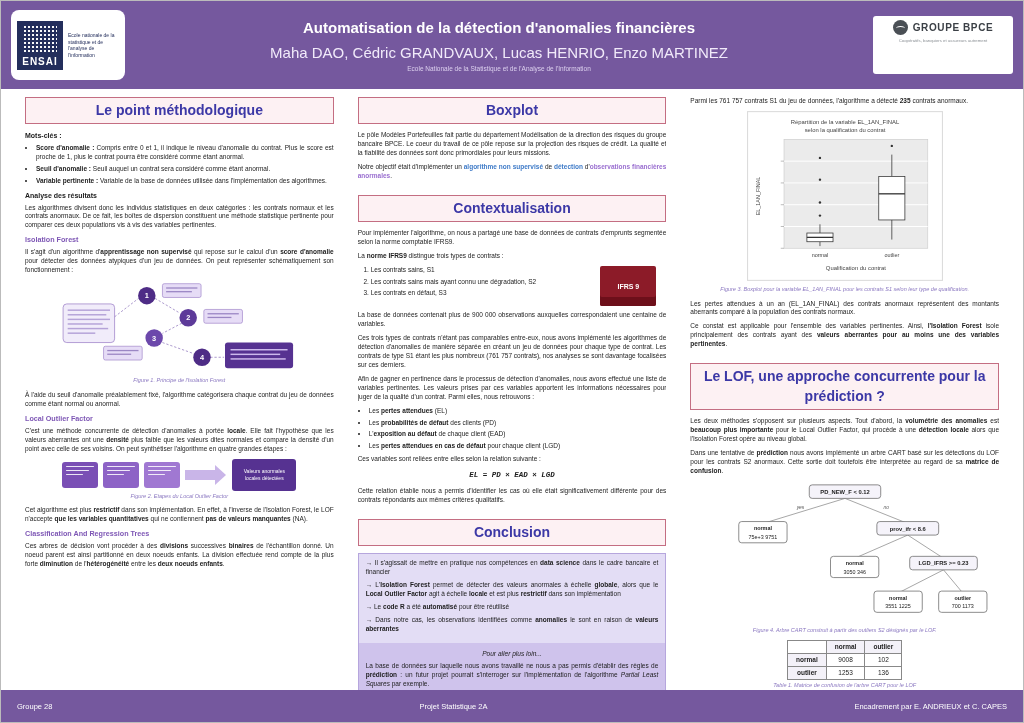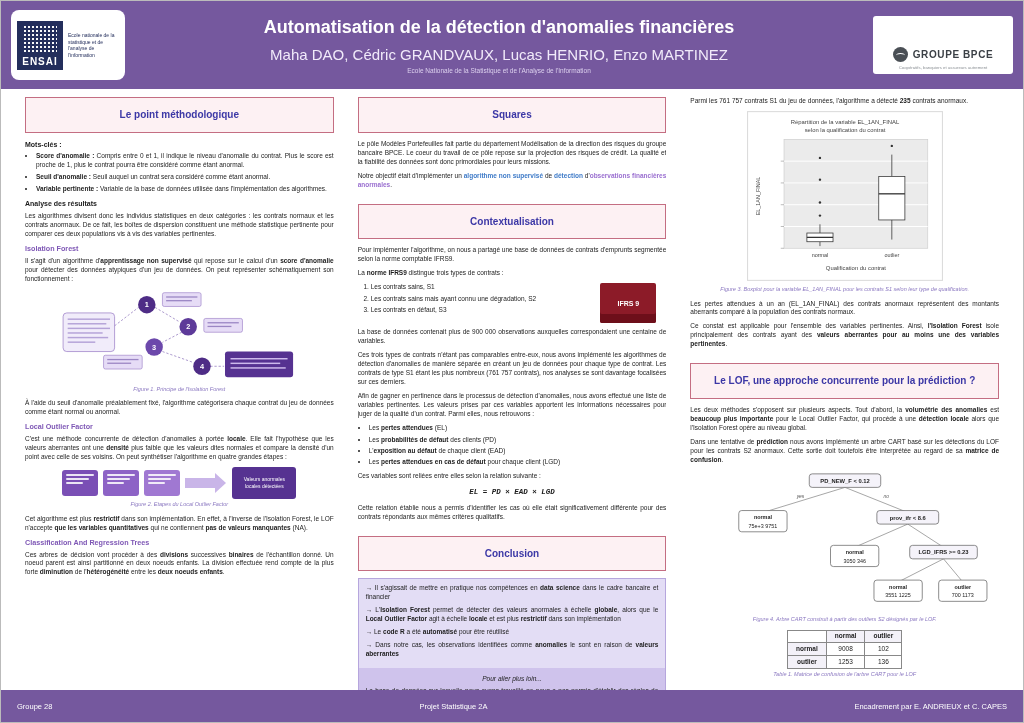--- a/index.html
+++ b/index.html
@@ -6,33 +6,33 @@
   body{background:#d8d8d8;font-family:"Liberation Sans",sans-serif}
   .page{position:relative;width:1024px;height:723px;background:#fff;color:#1c1c1c;overflow:hidden;border:1px solid #bbb}
   
   .header{position:absolute;top:0;left:0;right:0;height:88px;background:#75589e;display:flex;align-items:center;padding:0 10px;gap:10px}
   .ensai-logo{width:114px;height:70px;background:#fff;border-radius:8px;display:flex;align-items:center;gap:5px;padding:6px;flex:none}
   .ensai-box{width:46px;height:49px;background:#232e5c;display:flex;flex-direction:column;justify-content:flex-end;align-items:center;padding:3px;flex:none}
   .ensai-dots{width:34px;height:28px;background-image:radial-gradient(#fff .7px,transparent .9px);background-size:4px 4px;margin-bottom:3px}
   .ensai-name{color:#fff;font-weight:bold;font-size:10px;letter-spacing:1px}
   .ensai-desc{font-size:5px;color:#232e5c;line-height:1.3}
   .header-center{flex:1;text-align:center;color:#fff}
-  .title{font-size:18px;font-weight:bold;margin-bottom:8px}
+  .title{font-size:15px;font-weight:bold;margin-bottom:8px}
   .authors{font-size:15px;margin-bottom:4px;color:#f1eafa}
   .school{font-size:6.5px;color:#ddd1ef}
-  .bpce-logo{width:140px;height:58px;background:#fff;border-radius:3px;flex:none;display:flex;flex-direction:column;align-items:center;justify-content:flex-end;gap:3px;padding:4px}
+  .bpce-logo{width:140px;height:58px;background:#fff;border-radius:3px;flex:none;display:flex;flex-direction:column;align-items:center;justify-content:flex-start;gap:3px;padding:4px}
   .bpce-row{display:flex;align-items:center;gap:5px}
   .bpce-mark{width:15px;height:15px;border-radius:50%;background:#4a4f55;position:relative;flex:none}
   .bpce-mark::after{content:"";position:absolute;left:3px;top:6px;width:9px;height:4px;border-top:1.6px solid #fff;border-radius:50%}
   .bpce-name{font-size:10px;font-weight:bold;color:#3b4046;letter-spacing:.6px}
   .bpce-tag{font-size:4.3px;color:#8a8f94;text-align:center}
   
   .columns{position:absolute;top:96px;left:0;right:0;bottom:26px;display:flex;gap:24px;padding:0 24px;overflow:hidden}
   .col{flex:1;min-width:0;font-size:6.5px;line-height:1.38;text-align:justify;overflow:hidden}
-  .sec-h{border:1px solid #c46e82;background:#fdf1f3;color:#3c38a6;font-weight:bold;text-align:center;font-size:10px;padding:10px 2px;margin-bottom:7px}
+  .sec-h{border:1px solid #c46e82;background:#fdf1f3;color:#3c38a6;font-weight:bold;text-align:center;font-size:14px;padding:3px 2px;margin-bottom:7px}
   .col .sec-h.mt{margin-top:14px}
   .para{margin-bottom:5px}
   .sub-h{color:#7e57b5;font-size:7.2px;margin:5px 0 3px;text-align:left;font-weight:bold}
   .sub-dark{font-size:7px;margin:5px 0 3px;text-align:left;font-weight:bold}
   .kw-title{font-size:7px;margin:1px 0 3px;font-weight:bold}
   .kw-list{padding-left:11px;margin-bottom:5px}
   .kw-list li{margin-bottom:3px}
   .sb{font-weight:bold}
   .si{font-style:italic}
   .hl-blue{color:#3f7bc8;font-weight:bold}
@@ -188,21 +188,21 @@
         <div class="fig2-result">Valeurs anormales locales détectées</div>
       </div>
       <div class="caption">Figure 2. Etapes du Local Outlier Factor</div>
       <p class="para"><span>Cet algorithme est plus </span><span class="sb">restrictif</span><span> dans son implémentation. En effet, à l'inverse de l'Isolation Forest, le LOF n'accepte </span><span class="sb">que les variables quantitatives</span><span> qui ne contiennent </span><span class="sb">pas de valeurs manquantes</span><span> (NA).</span></p>
 
       <h3 class="sub-h">Classification And Regression Trees</h3>
       <p class="para"><span>Ces arbres de décision vont procéder à des </span><span class="sb">divisions</span><span> successives </span><span class="sb">binaires</span><span> de l'échantillon donné. Un noeud parent est ainsi partitionné en deux noeuds enfants. La division effectuée rend compte de la plus forte </span><span class="sb">diminution</span><span> de l'</span><span class="sb">hétérogénéité</span><span> entre les </span><span class="sb">deux noeuds enfants</span><span>.</span></p>
     </section>
 
     <section class="col">
-      <div class="sec-h">Squares</div>
+      <div class="sec-h">Boxplot</div>
       <p class="para">Le pôle Modèles Portefeuilles fait partie du département Modélisation de la direction des risques du groupe bancaire BPCE. Le coeur du travail de ce pôle repose sur la projection des risques de crédit. La qualité et la fiabilité des données sont donc primordiales pour leurs missions.</p>
       <p class="para"><span>Notre objectif était d'implémenter un </span><span class="hl-blue">algorithme non supervisé</span><span> de </span><span class="hl-blue">détection</span><span> d'</span><span class="hl-purple">observations financières anormales</span><span>.</span></p>
 
       <div class="sec-h mt">Contextualisation</div>
       <p class="para">Pour implémenter l'algorithme, on nous a partagé une base de données de contrats d'emprunts segmentée selon la norme comptable IFRS9.</p>
       <p class="para"><span>La </span><span class="sb">norme IFRS9</span><span> distingue trois types de contrats :</span></p>
       <div class="ifrs-row">
         <ol>
           <li>Les contrats sains, S1</li>
           <li>Les contrats sains mais ayant connu une dégradation, S2</li>

